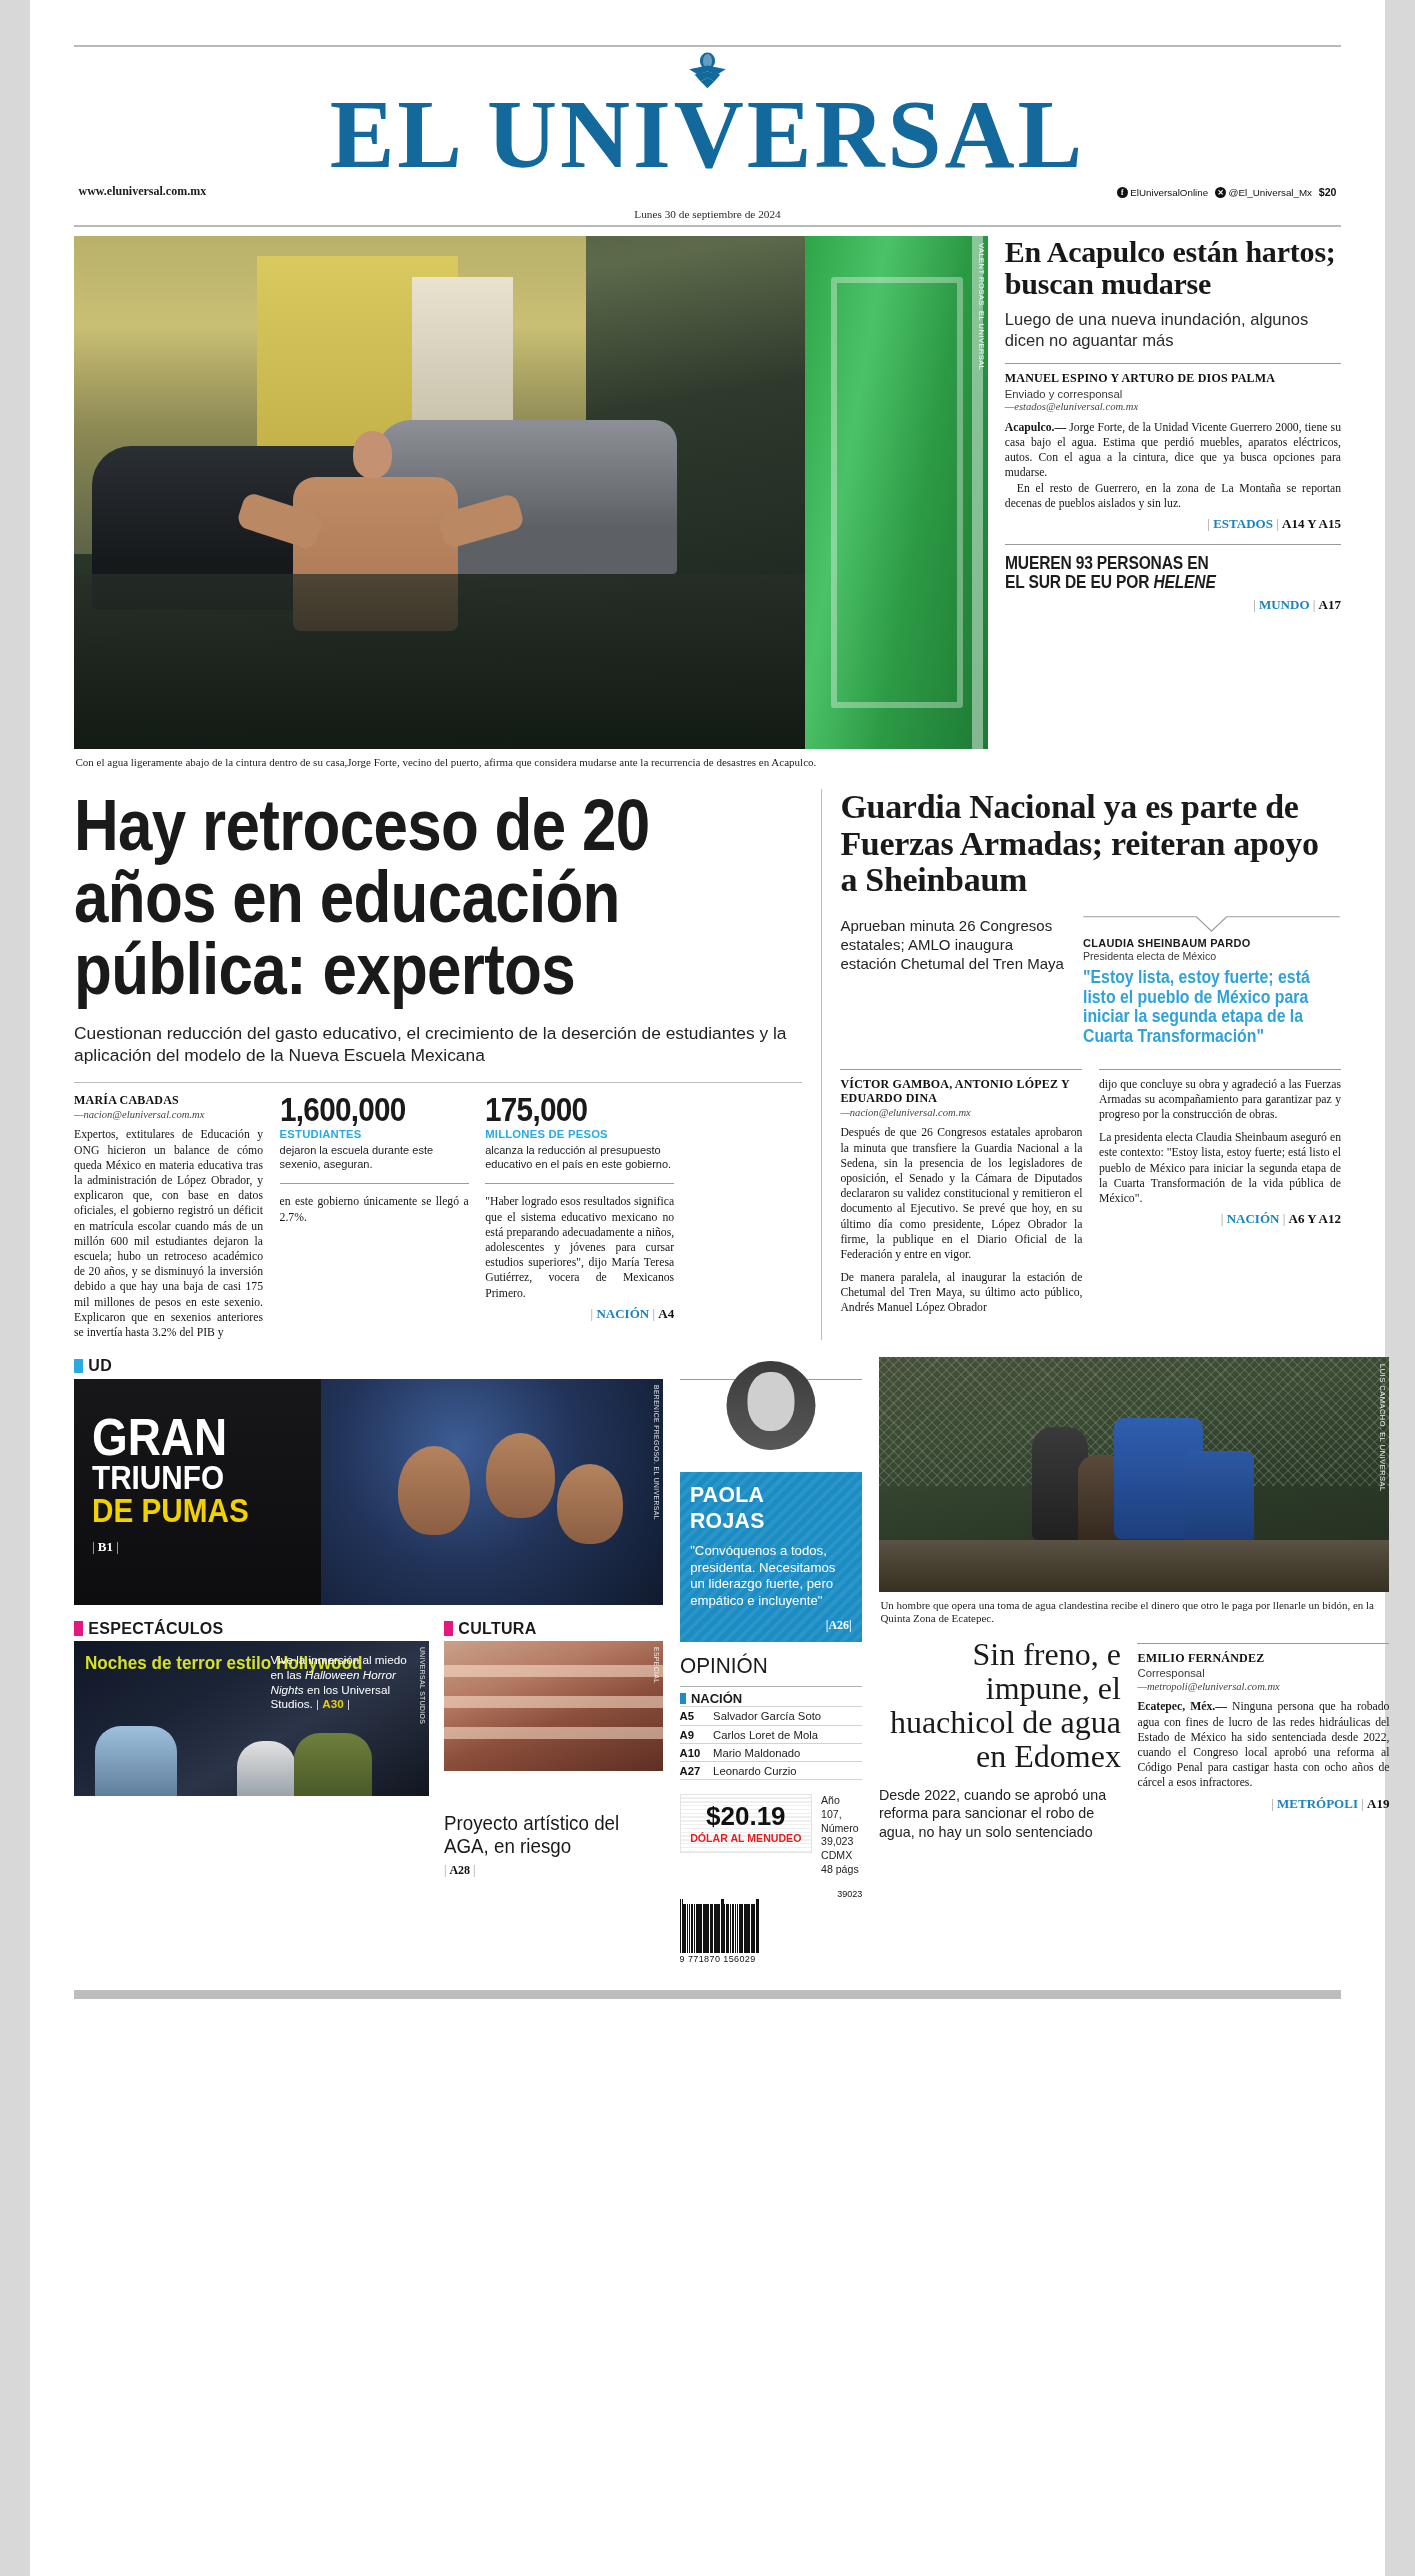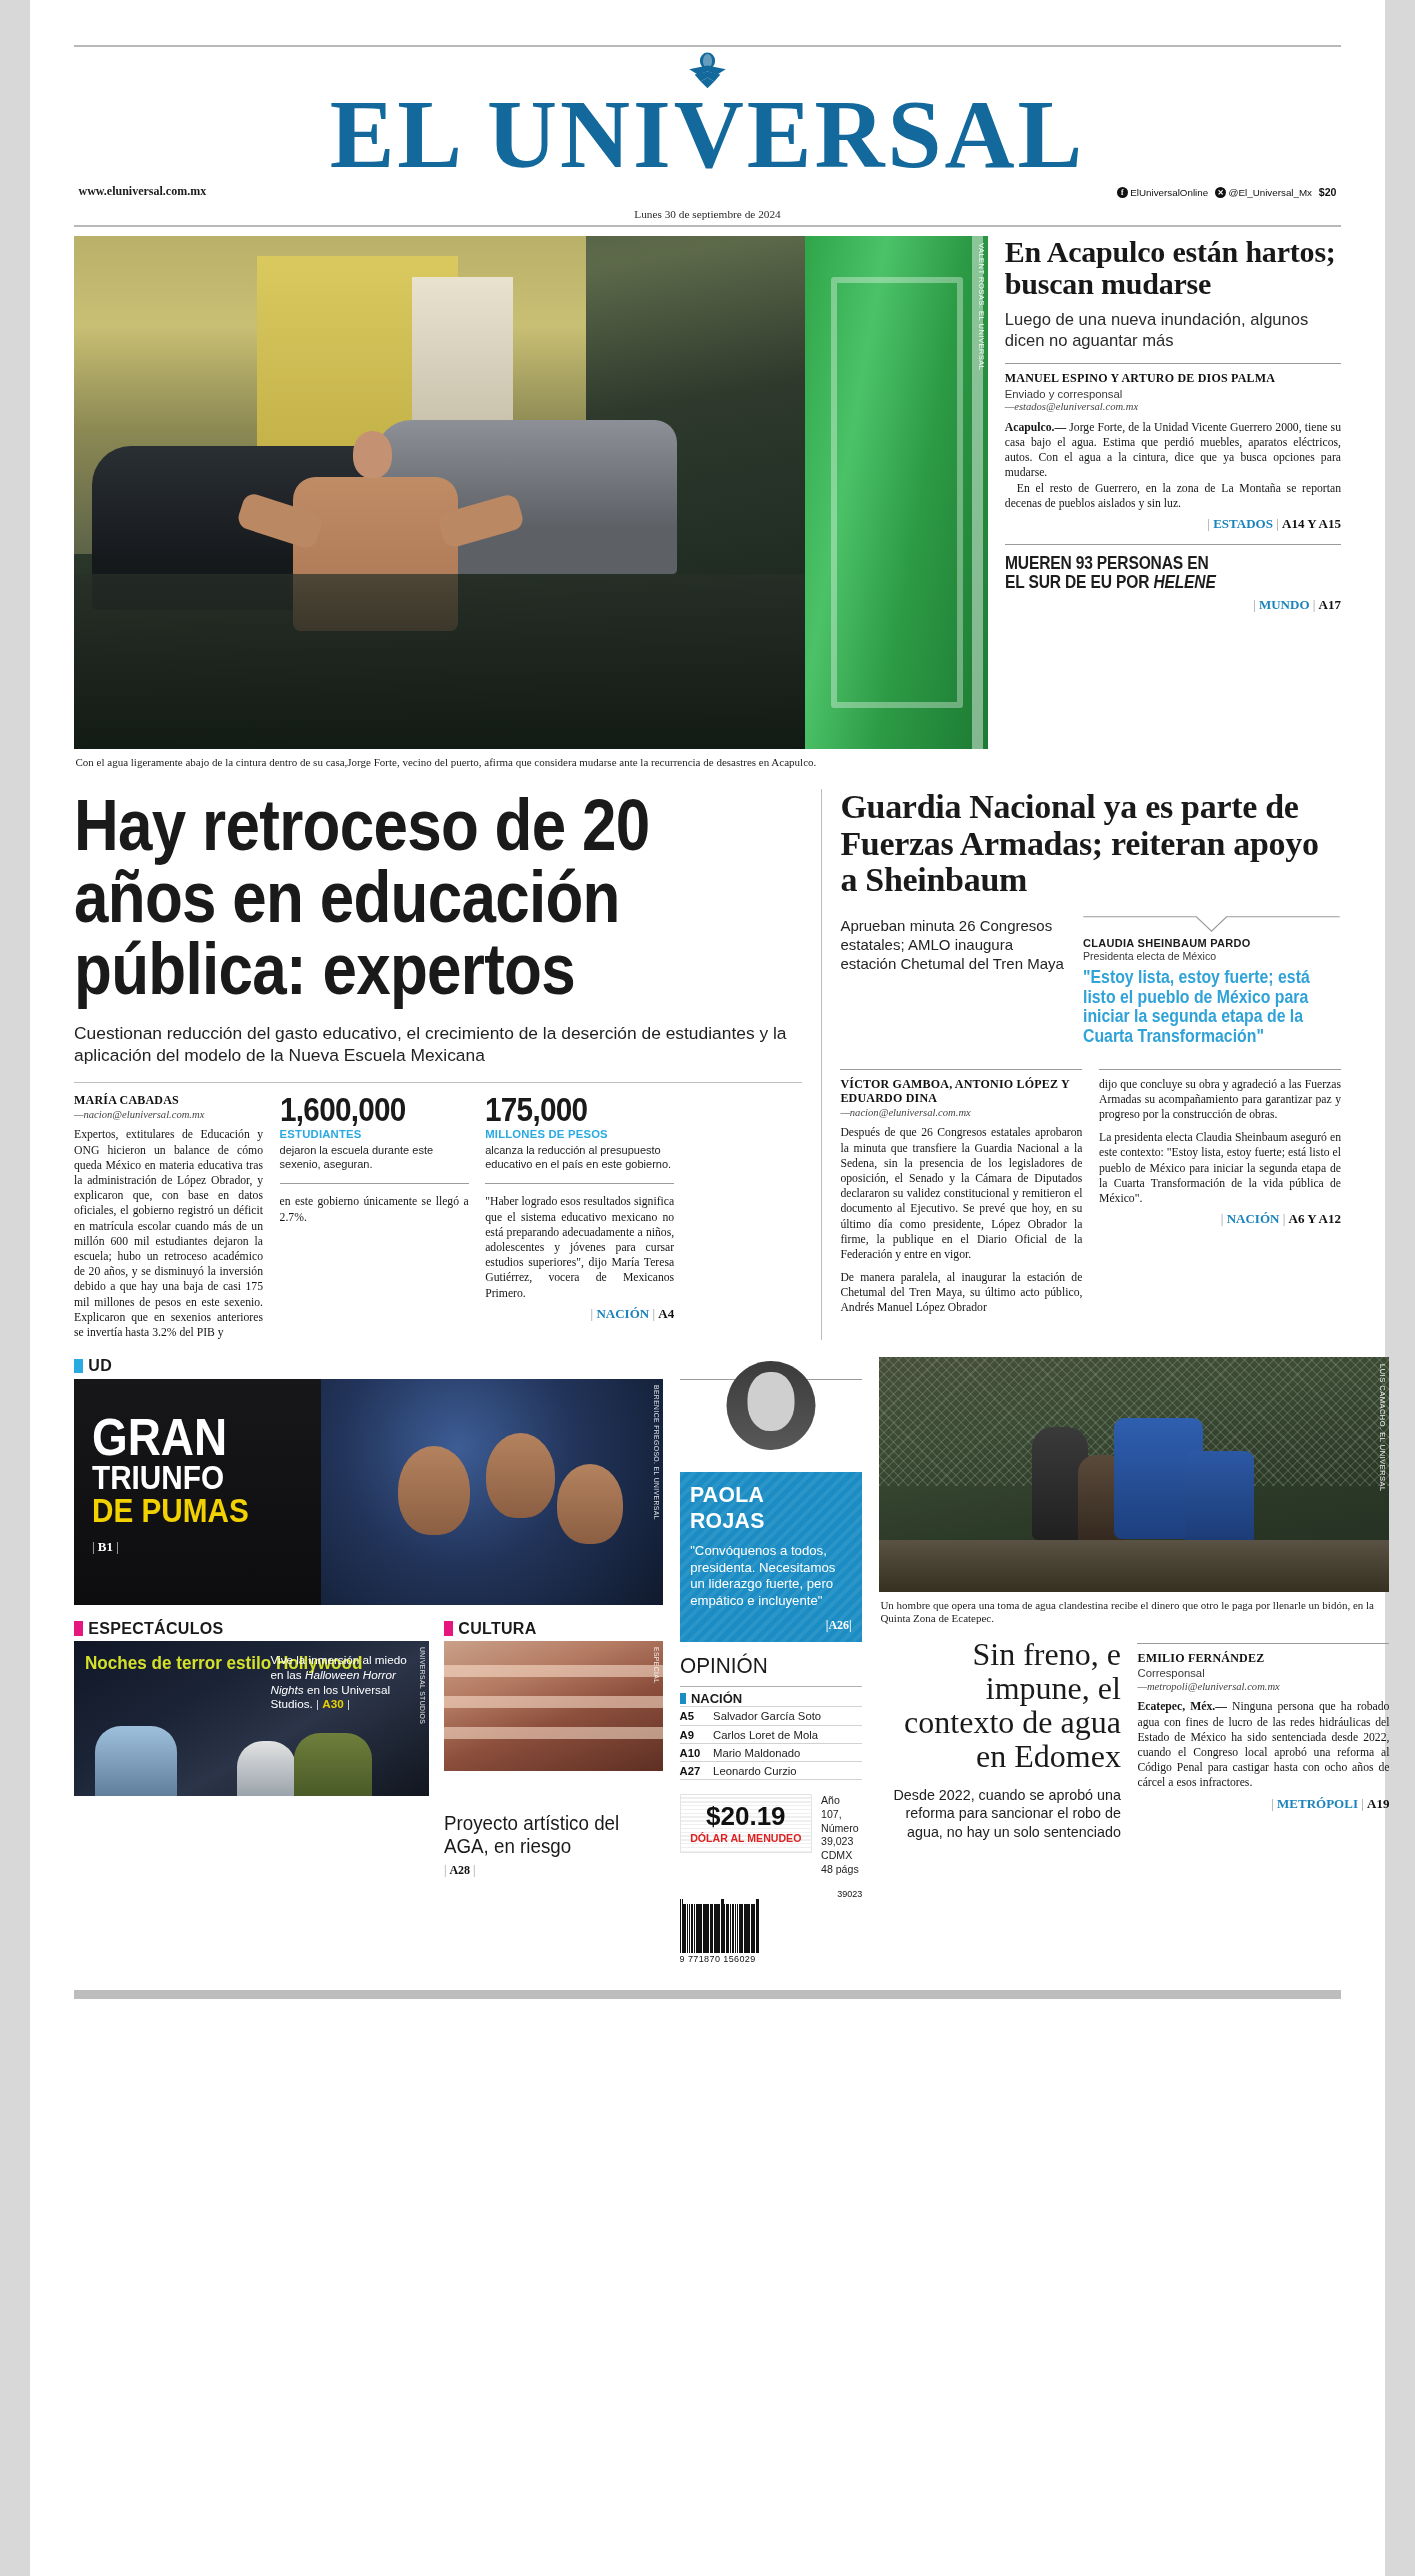--- a/index.html
+++ b/index.html
@@ -506,21 +506,20 @@
   .hua-row { display:flex; gap: 16.6px; margin-top: 12px; }
   .hua-left { width: 242px; }
   .hua-right { width: 252px; }
   .hua-head {
     font-family:"Liberation Serif", serif;
     font-size: 32px; line-height: 1.06; color:#1a1a1a;
     text-align: right;
   }
   .hua-deck {
     font-size: 14.3px; line-height: 1.3; color:#222; margin-top: 12px;
-    text-align: right;
   }
   .footer-bar { height: 9px; background: #bdbdbd; margin-top: 26px; }
 </style>
 </head>
 <body>
 
 <div class="page">
 
   <div class="masthead">
     <div class="rule-top"></div>
@@ -834,21 +833,21 @@
         <div class="wi-person2"></div>
         <div class="wi-barrel"></div>
         <div class="wi-barrel2"></div>
         <div class="wi-ground"></div>
         <div class="photo-credit-v">LUIS CAMACHO. EL UNIVERSAL</div>
       </div>
       <div class="caption">Un hombre que opera una toma de agua clandestina recibe el dinero que otro le paga por llenarle un bidón, en la Quinta Zona de Ecatepec.</div>
 
       <div class="hua-row">
         <div class="hua-left">
-          <div class="hua-head">Sin freno, e impune, el contexto de agua en Edomex</div>
+          <div class="hua-head">Sin freno, e impune, el huachicol de agua en Edomex</div>
           <div class="hua-deck">Desde 2022, cuando se aprobó una reforma para sancionar el robo de agua, no hay un solo sentenciado</div>
         </div>
         <div class="hua-right">
           <div class="hr-thin" style="margin-top:4.5px"></div>
           <div class="byline">EMILIO FERNÁNDEZ</div>
           <div class="byrole">Corresponsal</div>
           <div class="bymail">—metropoli@eluniversal.com.mx</div>
           <div class="body-serif">
             <b>Ecatepec, Méx.—</b><span> Ninguna persona que ha robado agua con fines de lucro de las redes hidráulicas del Estado de México ha sido sentenciada desde 2022, cuando el Congreso local aprobó una reforma al Código Penal para castigar hasta con ocho años de cárcel a esos infractores.</span>
           </div>

